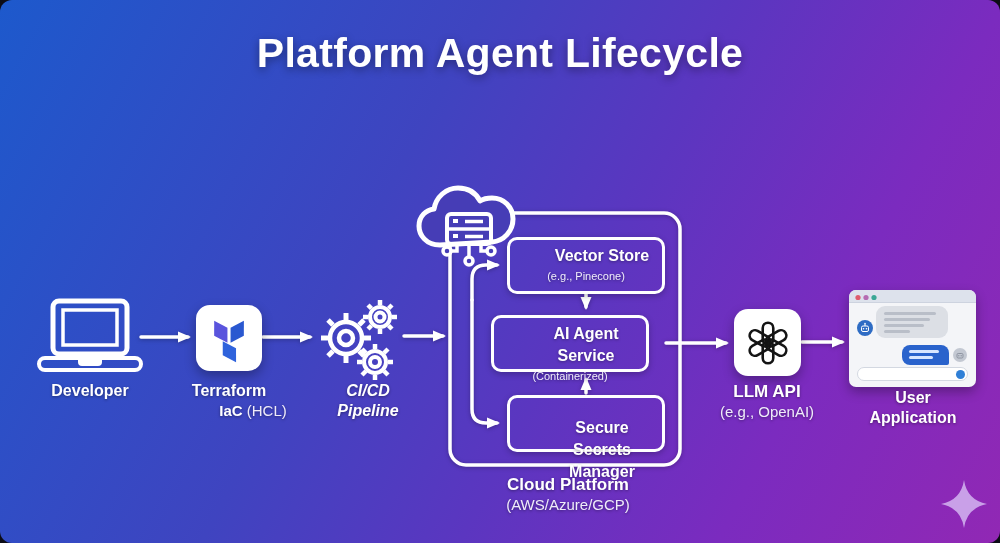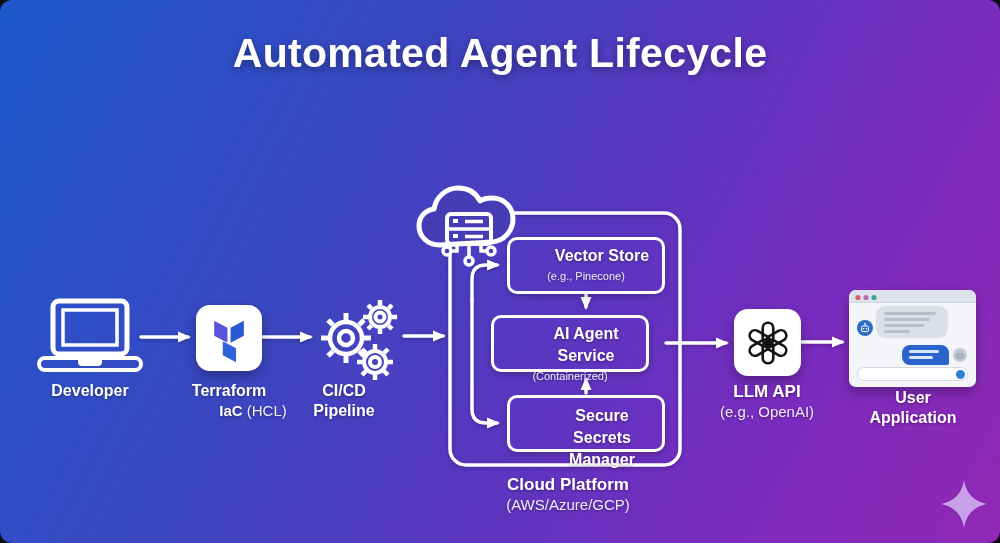--- a/index.html
+++ b/index.html
@@ -37,21 +37,21 @@
     border:1px solid #d3d8e1;border-radius:8px;}
   .send{position:absolute;right:2px;top:1.5px;width:9px;height:9px;border-radius:50%;background:#2f7fd6;}
   .sparkle{position:absolute;left:938px;top:476px;}
 </style>
 </head>
 <body>
 
 <div class="stage">
 
   <div class="title">
-    <div>Automated Agent Lifecycle</div>
+    <div>Platform Agent Lifecycle</div>
   </div>
 
   <svg class="connectors" width="1000" height="543">
     <defs>
       <marker id="arw" markerUnits="userSpaceOnUse" markerWidth="15" markerHeight="13" refX="11" refY="6" orient="auto">
         <path d="M1,0.5 L14,6 L1,11.5 Z" fill="#ffffff"></path>
       </marker>
     </defs>
     <g stroke="#ffffff" stroke-width="3.5" fill="none" stroke-linecap="round">
       <rect x="450" y="213" width="230" height="252" rx="16"></rect>
@@ -130,21 +130,21 @@
           <line x1="-18" x2="-13"></line>
             <line x1="13" x2="18"></line>
           <line x1="-13" y1="-13" x2="-9" y2="-9"></line>
             <line x1="9" y1="9" x2="13" y2="13"></line>
           <line x1="13" y1="-13" x2="9" y2="-9"></line>
             <line x1="-9" y1="9" x2="-13" y2="13"></line>
         </g>
       </g>
     </svg>
   </div>
-  <div class="lbl" style="left:284px;top:381px;width:120px;">
+  <div class="lbl" style="left:308px;top:381px;width:120px;font-style:italic;">
     <div class="b">CI/CD</div>
     <div class="b">Pipeline</div>
   </div>
 
   <div class="iconwrap" style="left:413px;top:180px;">
     <svg width="110" height="94" viewBox="0 0 110 94">
       <path d="M27,65 C13,65 6,55 6,46 C6,36 13,30 21,29 C23,17 33,8 45,8 C55,8 63,13 67,21 C70,19 75,18 79,18 C91,18 100,27 100,39 C100,51 91,61 79,62 Z" stroke="#ffffff" stroke-width="5" stroke-linejoin="round" fill="#463db6"></path>
       <g stroke="#ffffff" fill="none">
         <rect x="34" y="34" width="44" height="30" rx="4" stroke-width="4"></rect>
         <line x1="34" y1="49" x2="78" y2="49" stroke-width="3.5"></line>
@@ -164,21 +164,21 @@
 
   <div class="node-box" style="left:507px;top:237px;width:158px;height:57px;">
     <div class="l1">Vector Store</div>
     <div class="l2">(e.g., Pinecone)</div>
   </div>
   <div class="node-box" style="left:491px;top:315px;width:158px;height:57px;">
     <div class="l1">AI Agent Service</div>
     <div class="l2">(Containerized)</div>
   </div>
   <div class="node-box" style="left:507px;top:395px;width:158px;height:57px;padding-top:7px;">
-    <div class="l1" style="width:130px;margin:0 auto;">Secure Secrets Manager</div>
+    <div class="l1" style="width:130px;margin:12px auto;">Secure Secrets Manager</div>
   </div>
 
   <div class="lbl" style="left:458px;top:475px;width:220px;">
     <div class="b" style="font-size:17px;">Cloud Platform</div>
     <div class="r">(AWS/Azure/GCP)</div>
   </div>
 
   <div class="tile" style="left:734px;top:309px;width:67px;height:67px;">
     <svg width="52" height="52" viewBox="-32 -32 64 64" fill="none">
       <g stroke-width="3.2" stroke="#141414">

